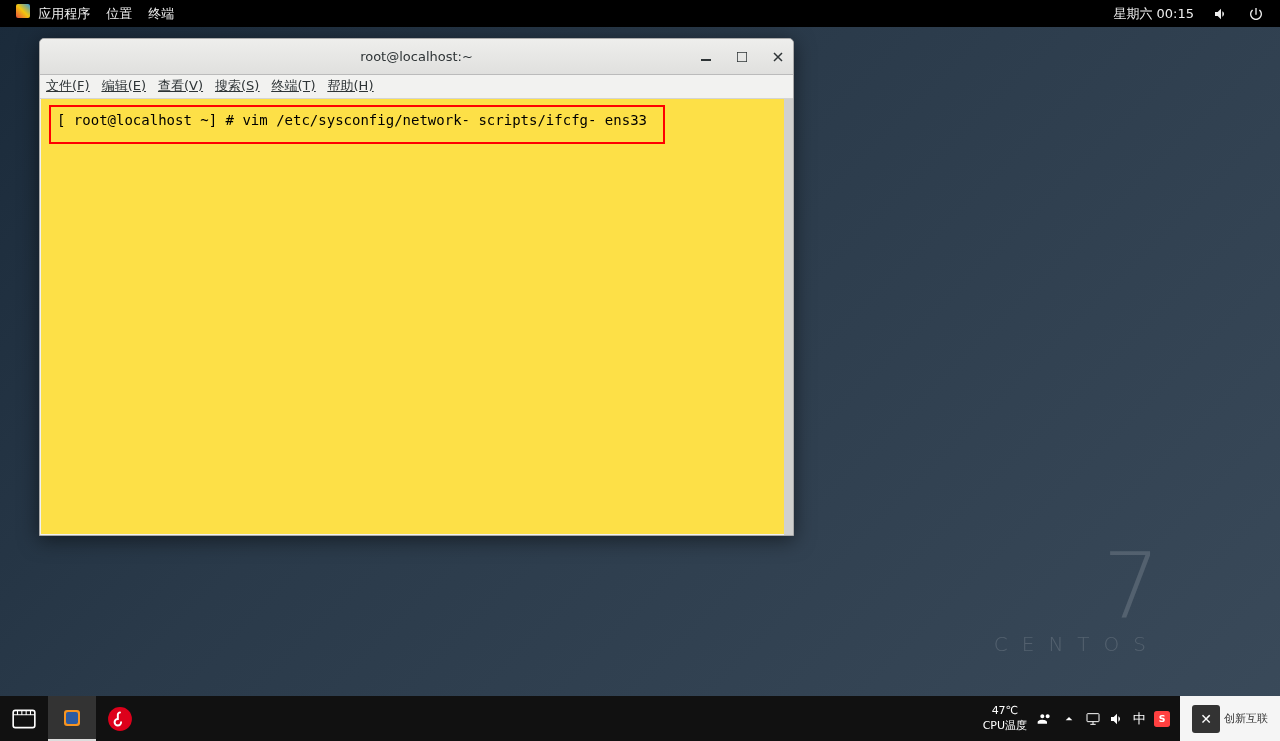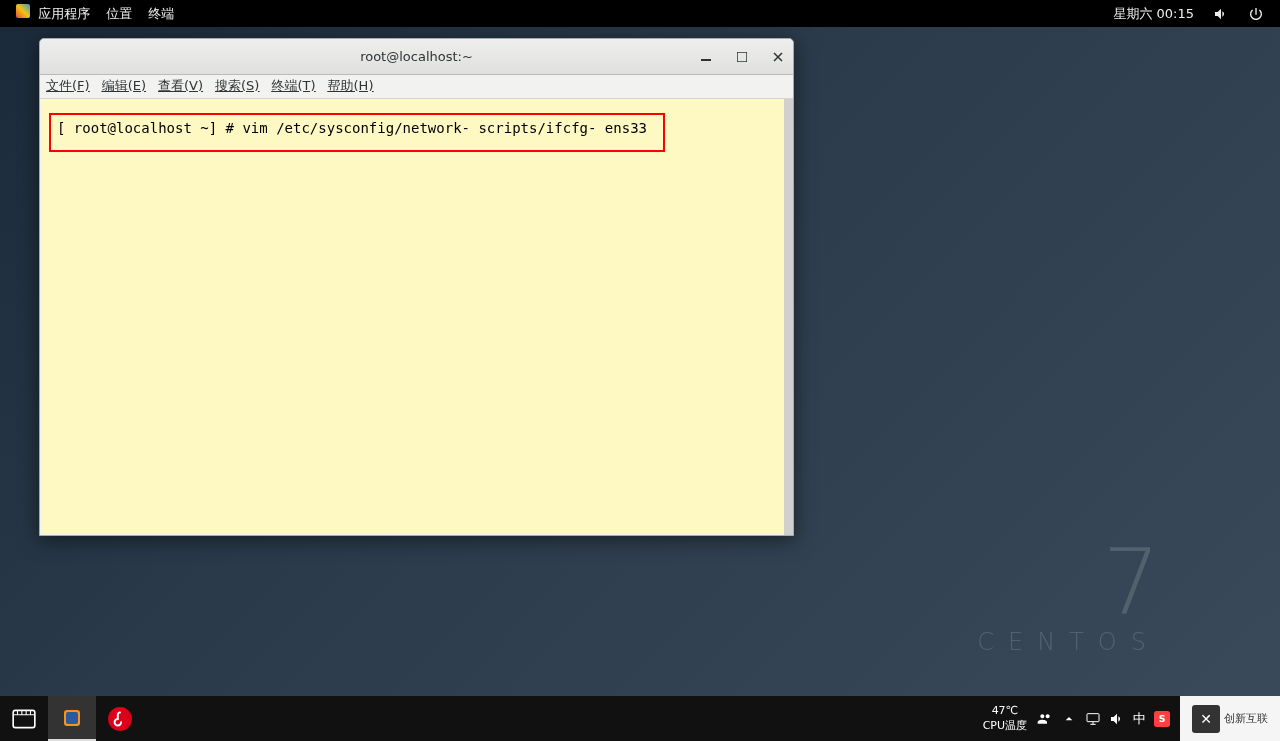--- a/index.html
+++ b/index.html
@@ -30,21 +30,21 @@
     
     
     .centos-logo {
       position: absolute;
       right: 120px;
       bottom: 85px;
       color: rgba(255,255,255,0.15);
       text-align: right;
     }
     .centos-7 { font-size: 90px; font-weight: 200; line-height: 1; }
-    .centos-text { font-size: 24px; letter-spacing: 14px; font-weight: 300; text-align: right; }
+    .centos-text { font-size: 20px; letter-spacing: 14px; font-weight: 300; text-align: right; }
     
     
     .terminal-window {
       position: absolute;
       left: 39px;
       top: 38px;
       width: 755px;
       height: 498px;
       background: #f2f2f0;
       border: 1px solid #aaa;
@@ -81,27 +81,27 @@
       padding: 0 6px 3px 6px;
       gap: 12px;
       font-size: 13px;
       color: #2e3436;
       border-bottom: 1px solid #d4d4d2;
       text-decoration: underline;
     }
     .menubar span { text-decoration: underline; cursor: pointer; }
     
     .terminal-body {
-      background: #fef9c3;
+      background: #fde047;
       position: absolute;
       top: 60px;
       left: 1px;
       right: 9px;
       bottom: 1px;
-      padding: 14px 8px;
+      padding: 6px 8px;
       font-family: "DejaVu Sans Mono", monospace;
       font-size: 14px;
       color: #000;
     }
     .scrollbar {
       position: absolute;
       right: 0;
       top: 60px;
       bottom: 0;
       width: 9px;

